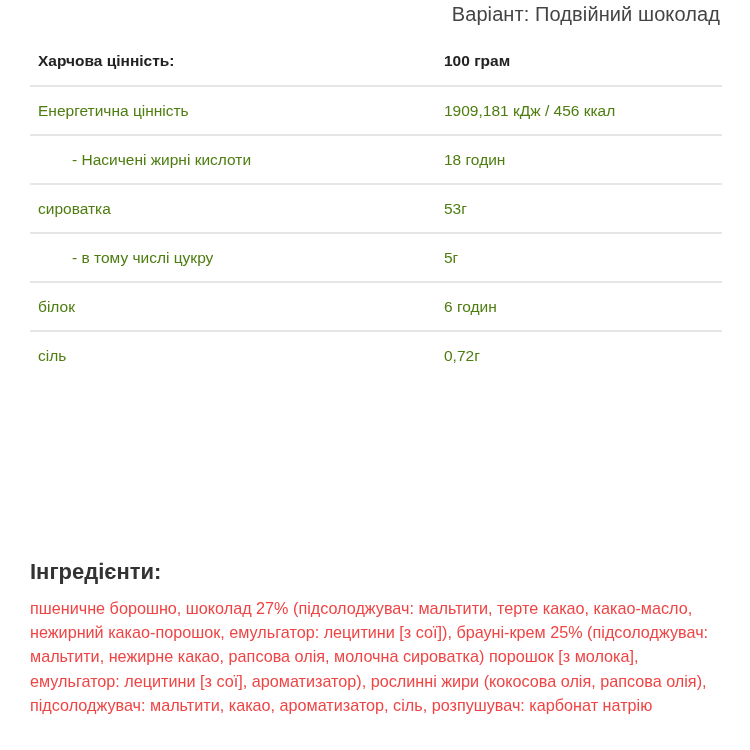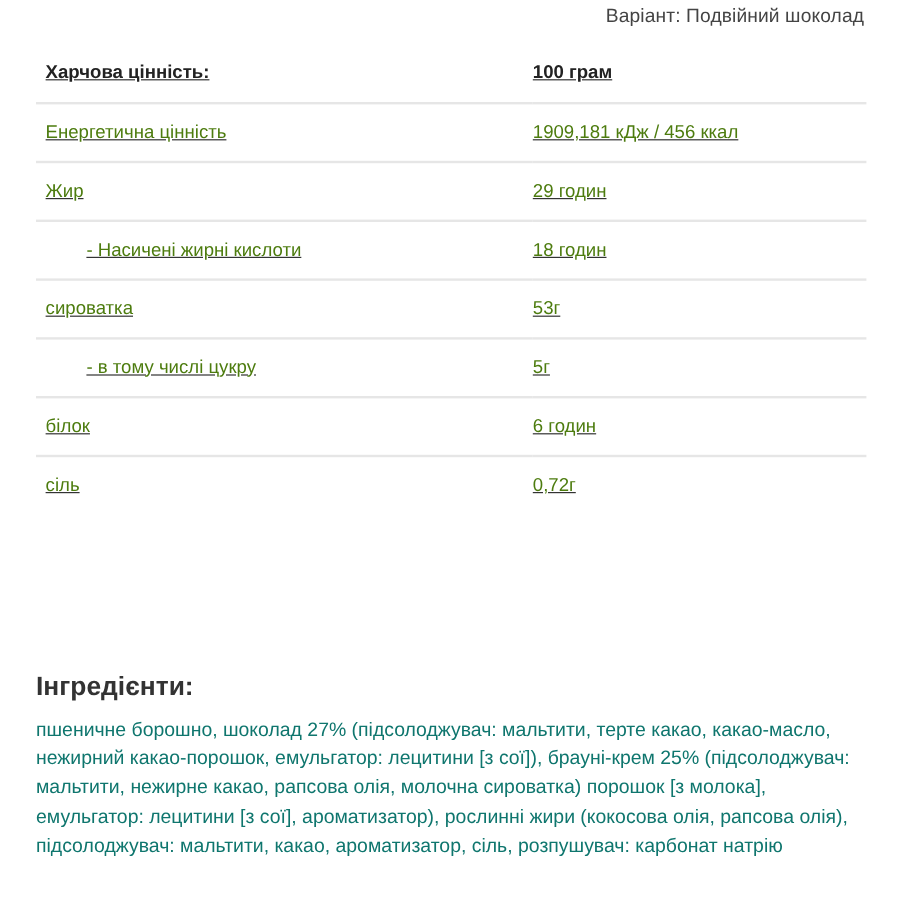--- a/index.html
+++ b/index.html
@@ -12,36 +12,35 @@
       height: 750px;
       overflow: hidden;
       position: relative;
       font-family: "Liberation Sans", "DejaVu Sans", sans-serif;
       color: #333333;
     }
     .variant {
       position: absolute;
       top: 3px;
       right: 30px;
-      font-size: 16px;
+      font-size: 20px;
       color: #444444;
       line-height: 22px;
       letter-spacing: 0.1px;
       text-align: right;
     }
     .nutrition-table {
       position: absolute;
       top: 37px;
       left: 30px;
       width: 692px;
       border-collapse: collapse;
     }
     .nutrition-table tr {
       height: 49px;
-      text-decoration: underline;
     }
     .nutrition-table tr.sep td {
       border-bottom: 2px solid #e6e6e6;
     }
     .nutrition-table td {
       padding: 0;
       font-size: 15.5px;
       color: #4d7c0f;
       vertical-align: middle;
       white-space: nowrap;
@@ -70,42 +69,38 @@
       margin: 0;
       line-height: 24px;
     }
     .ingredients-text {
       position: absolute;
       top: 596px;
       left: 30px;
       width: 695px;
       font-size: 16.2px;
       line-height: 24.2px;
-      color: #0f766e;
+      color: #ef4444;
       margin: 0;
     }
   </style>
 </head>
 <body>
 
 <div class="variant">Варіант: Подвійний шоколад</div>
 
 <table class="nutrition-table">
   <tbody>
     <tr class="head sep">
       <td class="label">Харчова цінність:</td>
       <td class="value">100 грам</td>
     </tr>
     <tr class="sep">
       <td class="label">Енергетична цінність</td>
       <td class="value">1909,181 кДж / 456 ккал</td>
-    </tr>
-    <tr class="sep">
-      <td class="label">Жир</td>
-      <td class="value">29 годин</td>
     </tr>
     <tr class="sep">
       <td class="label sub">- Насичені жирні кислоти</td>
       <td class="value">18 годин</td>
     </tr>
     <tr class="sep">
       <td class="label">сироватка</td>
       <td class="value">53г</td>
     </tr>
     <tr class="sep">

